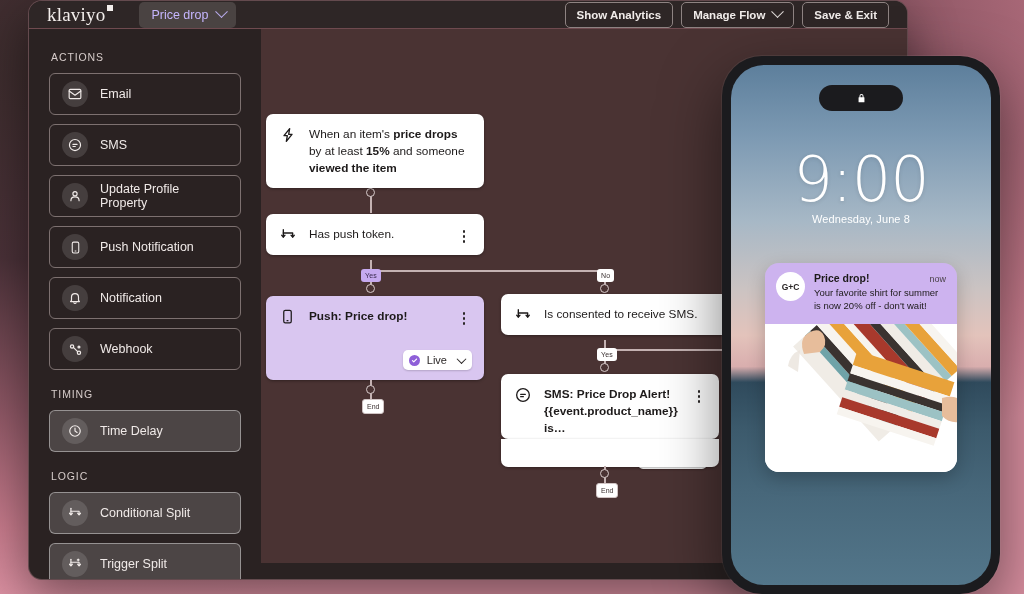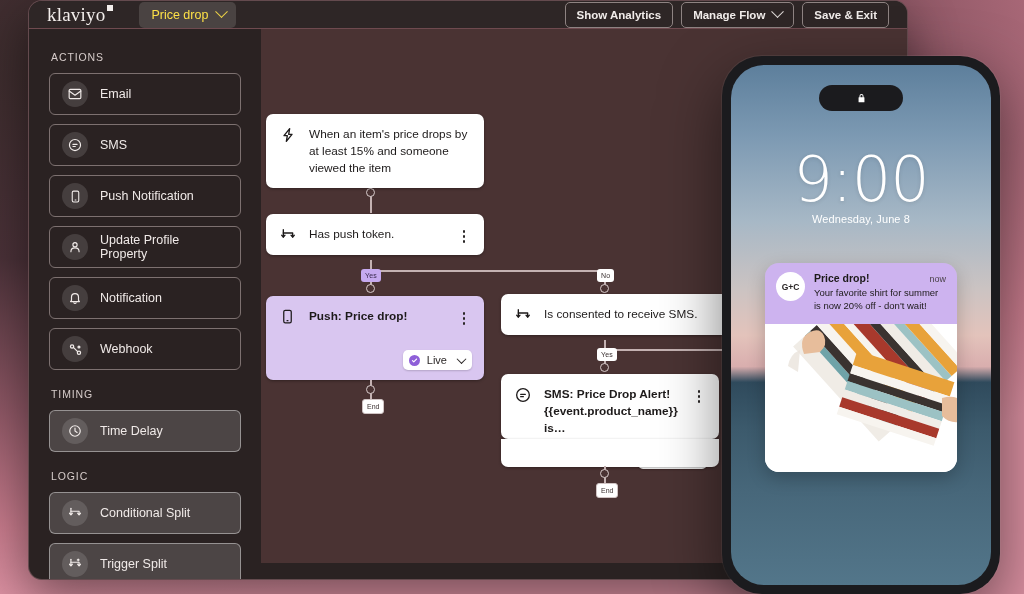--- a/index.html
+++ b/index.html
@@ -54,21 +54,21 @@
   }
   #logo .tm {
     position: absolute;
     right: 0; top: 1px;
     width: 6px; height: 6px;
     background: #f3eeec;
   }
   .flow-select {
     margin-left: 26px;
     background: #4a4342;
-    color: #fde047;
+    color: #c4b5fd;
     border-radius: 5px;
     font-size: 12.5px;
     padding: 6px 10px 6px 12px;
     display: flex;
     align-items: center;
     gap: 9px;
     cursor: pointer;
   }
   .chev {
     width: 9px; height: 9px;
@@ -168,21 +168,21 @@
 
   .node-row { display: flex; align-items: flex-start; gap: 11px; }
   .node-ico { flex: 0 0 18px; margin-top: 1px; }
   .node-ico svg { display: block; }
   .node-text {
     font-size: 11.8px;
     color: #1d1a1a;
     line-height: 1.42;
     flex: 1;
   }
-  .node-text b { font-weight: normal; text-align: center; }
+  .node-text b { font-weight: bold; text-align: center; }
   .kebab {
     flex: 0 0 12px;
     display: flex;
     flex-direction: column;
     gap: 2.5px;
     align-items: center;
     margin-top: 4px;
     cursor: pointer;
   }
   .kebab i { width: 2.5px; height: 2.5px; border-radius: 50%; background: #2a2626; display:block; }
@@ -407,36 +407,36 @@
             <svg width="14" height="14" viewBox="0 0 24 24" fill="none" stroke="#f2ecea" stroke-width="2" stroke-linecap="round">
                 <circle cx="12" cy="12" r="9.5"></circle>
                 <path d="M8.5 11h7M8.5 14.5h4"></path>
               </svg>
           </span>
           <span class="sb-label">SMS</span>
         </div>
 
         <div class="sb-item">
           <span class="sb-icon">
+            <svg width="14" height="14" viewBox="0 0 24 24" fill="none" stroke="#f2ecea" stroke-width="2" stroke-linecap="round">
+                <circle cx="12" cy="8" r="3.6"></circle>
+                <path d="M5 20c0-3.9 3.1-6.4 7-6.4s7 2.5 7 6.4"></path>
+              </svg>
+          </span>
+          <span class="sb-label">Update Profile Property</span>
+        </div>
+
+        <div class="sb-item">
+          <span class="sb-icon">
             <svg width="13" height="13" viewBox="0 0 24 24" fill="none" stroke="#f2ecea" stroke-width="2" stroke-linejoin="round">
                 <rect x="6" y="2" width="12" height="20" rx="2.5"></rect>
                 <path d="M10.5 18.6h3"></path>
               </svg>
           </span>
           <span class="sb-label">Push Notification</span>
-        </div>
-
-        <div class="sb-item">
-          <span class="sb-icon">
-            <svg width="14" height="14" viewBox="0 0 24 24" fill="none" stroke="#f2ecea" stroke-width="2" stroke-linecap="round">
-                <circle cx="12" cy="8" r="3.6"></circle>
-                <path d="M5 20c0-3.9 3.1-6.4 7-6.4s7 2.5 7 6.4"></path>
-              </svg>
-          </span>
-          <span class="sb-label">Update Profile Property</span>
         </div>
 
         <div class="sb-item">
           <span class="sb-icon">
             <svg width="14" height="14" viewBox="0 0 24 24" fill="none" stroke="#f2ecea" stroke-width="2" stroke-linecap="round" stroke-linejoin="round">
                 <path d="M18 16V10.5a6 6 0 1 0-12 0V16l-1.6 2.2h15.2z"></path>
                 <path d="M10 20.2a2.2 2.2 0 0 0 4 0"></path>
               </svg>
           </span>
           <span class="sb-label">Notification</span>

